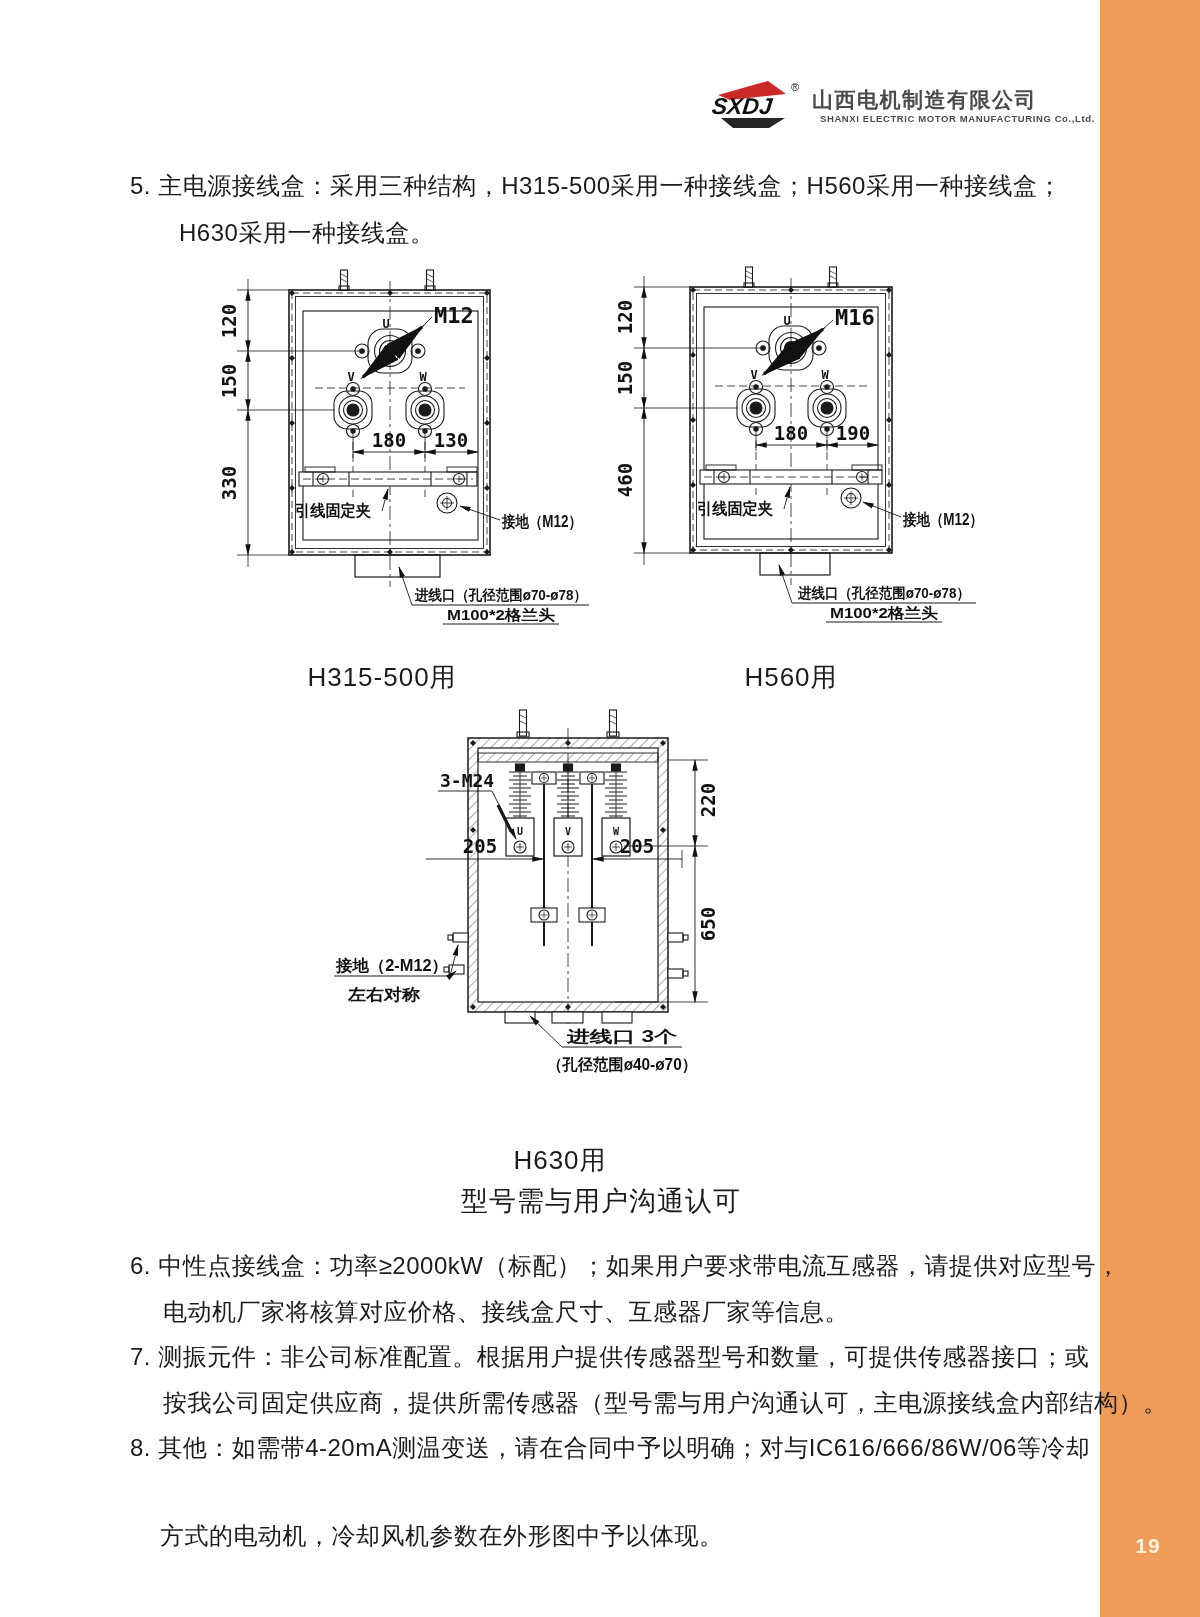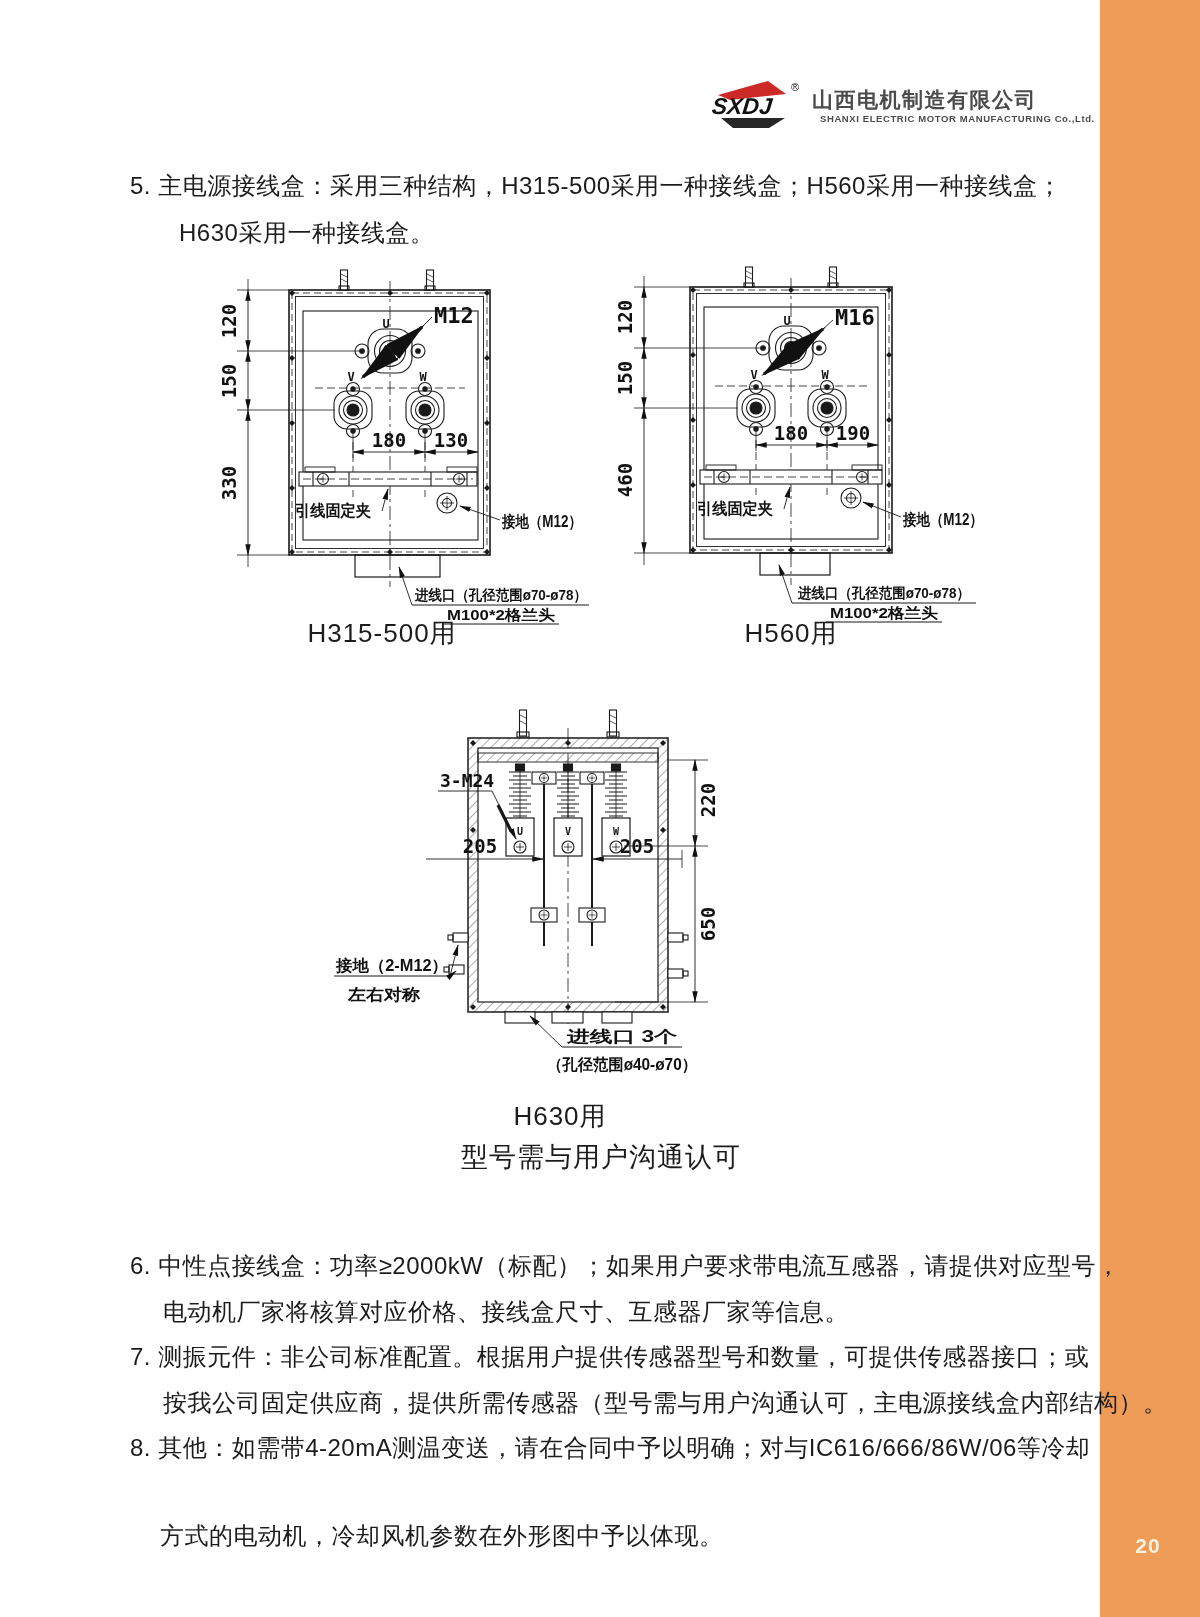--- a/index.html
+++ b/index.html
@@ -4,37 +4,37 @@
 <style>
   html,body{margin:0;padding:0;background:#9a9a9a;}
   .page{position:relative;width:1200px;height:1617px;background:#ffffff;overflow:hidden;
         font-family:"Liberation Sans",sans-serif;color:#1a1a1a;}
   .accent{position:absolute;top:0;height:1617px;background:#EF9C59;}
   .pagenum{position:absolute;font-size:21px;font-weight:bold;color:#FAF2DF;
            width:60px;text-align:center;letter-spacing:1px;}
   .bodyline{position:absolute;white-space:nowrap;font-size:24px;font-weight:500;
             letter-spacing:0.5px;color:#1c1c1c;}
   .cap{position:absolute;text-align:center;font-size:26px;font-weight:500;
-       letter-spacing:1px;color:#1c1c1c;white-space:nowrap;}
+       letter-spacing:1px;color:#1c1c1c;white-space:nowrap;margin-top:44px;}
   .logo-cn{position:absolute;font-size:21px;font-weight:700;color:#4b4b4b;
            letter-spacing:1.5px;white-space:nowrap;}
   .logo-en{position:absolute;font-size:9.5px;font-weight:700;color:#4b4b4b;
            letter-spacing:0.6px;white-space:nowrap;}
   svg.fig{position:absolute;overflow:visible;}
   svg text{fill:#111;}
   .cadnum{font-family:"DejaVu Sans Mono",monospace;font-weight:bold;}
   .cadzh{font-family:"Liberation Sans",sans-serif;font-weight:600;}
 </style>
 </head>
 <body>
 
 <div class="page">
 
   <div class="accent" style="left:1100px;width:100px;"></div>
-  <div class="pagenum" style="left:1118px;top:1534px;">20</div>
+  <div class="pagenum" style="left:1118px;top:1534px;">19</div>
 
   <svg class="fig" style="left:712px;top:78px;" width="100" height="58" viewBox="0 0 100 58">
     <polygon points="6,17 56,3 74,16 18,22" fill="#cb2a26"></polygon>
     <text x="3" y="36" font-size="23" font-style="italic" font-weight="bold" fill="#cb2a26" transform="skewX(-6)" class="cadzh">SXDJ</text>
     <polygon points="9,40 73,40 57,50 21,50" fill="#272727"></polygon>
     <text x="79" y="13" font-size="11" fill="#6a6a6a">®</text>
   </svg>
   <div class="logo-cn" style="left:812px;top:86px;">山西电机制造有限公司</div>
   <div class="logo-en" style="left:812px;top:113px;margin-left:8px;">SHANXI ELECTRIC MOTOR MANUFACTURING Co.,Ltd.</div>
 

